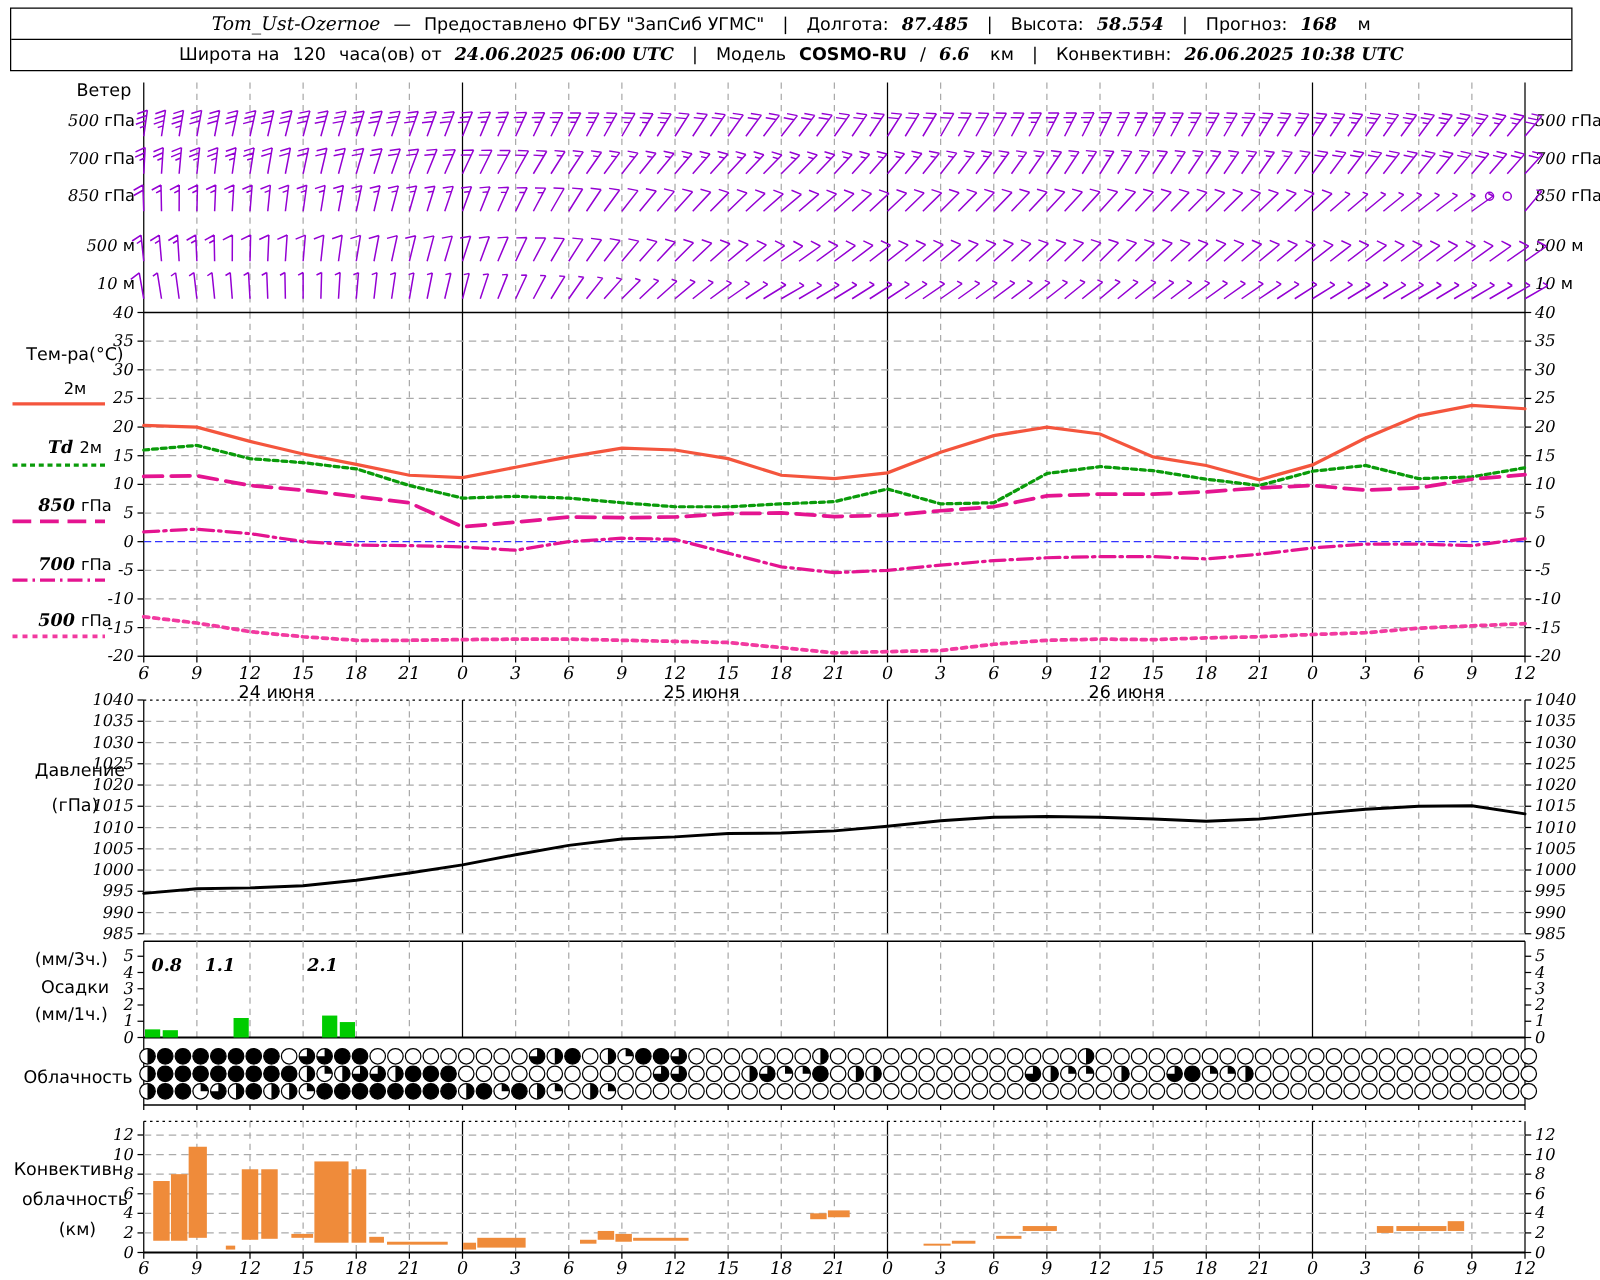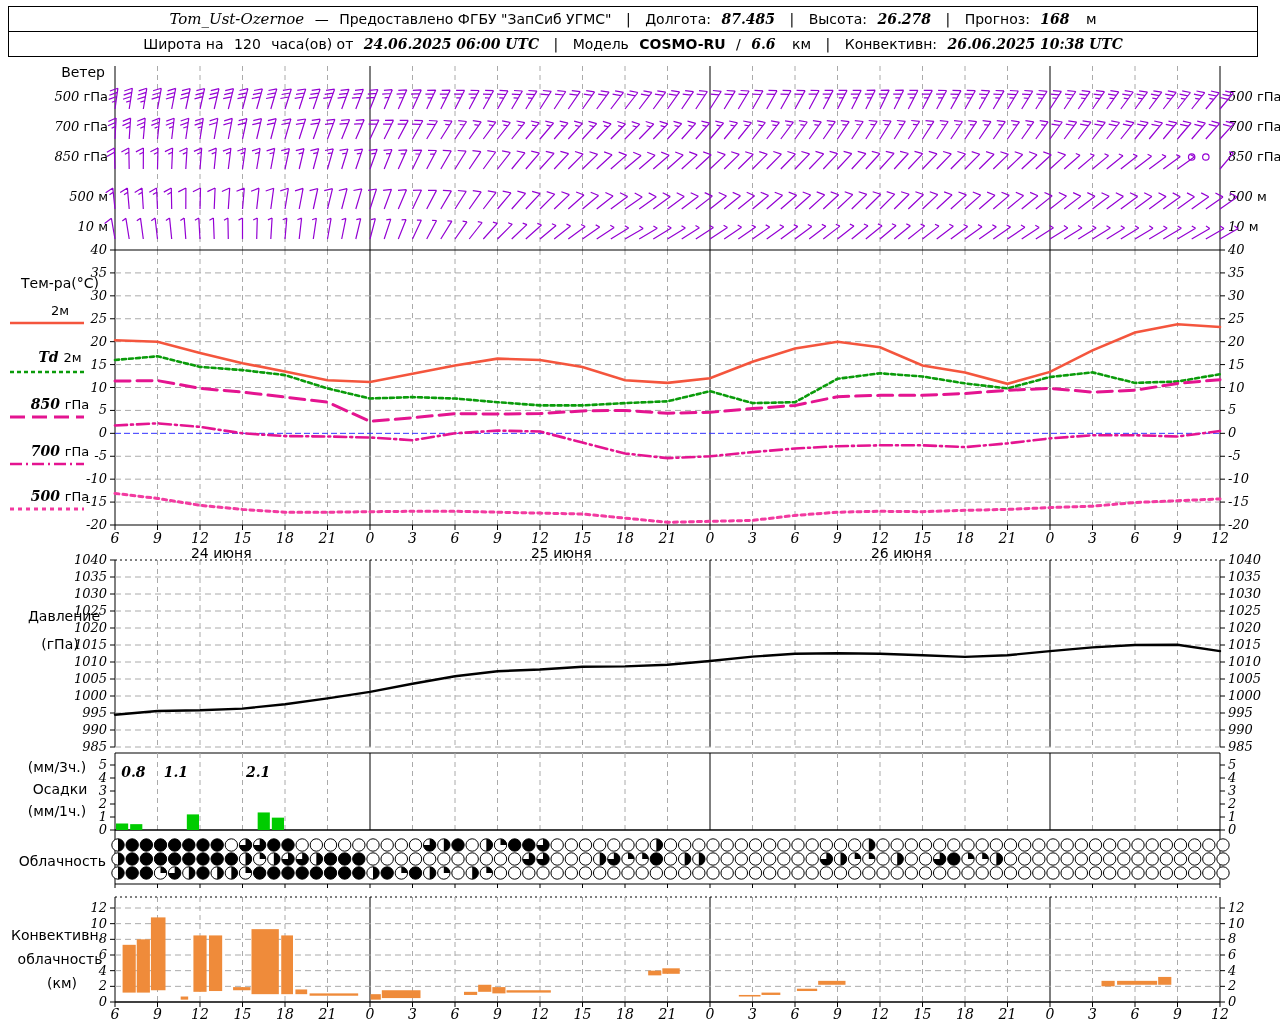--- a/index.html
+++ b/index.html
@@ -28,21 +28,21 @@
   <div id="hdr">
     <div class="hrow">
       <span class="station">Tom_Ust-Ozernoe</span>
       <span>—</span>
       <span>Предоставлено ФГБУ "ЗапСиб УГМС"</span>
       <span class="bar">|</span>
       <span>Долгота:</span>
       <span class="it">87.485</span>
       <span class="bar">|</span>
       <span>Высота:</span>
-      <span class="it">26.278</span>
+      <span class="it">58.554</span>
       <span class="bar">|</span>
       <span>Прогноз:</span>
       <span class="it" style="margin-right:12px">168</span>
       <span style="margin-left:0">м</span>
     </div>
     <div class="hrow">
       <span>Широта на</span>
       <span>120</span>
       <span>часа(ов) от</span>
       <span class="it">24.06.2025 06:00 UTC</span>

